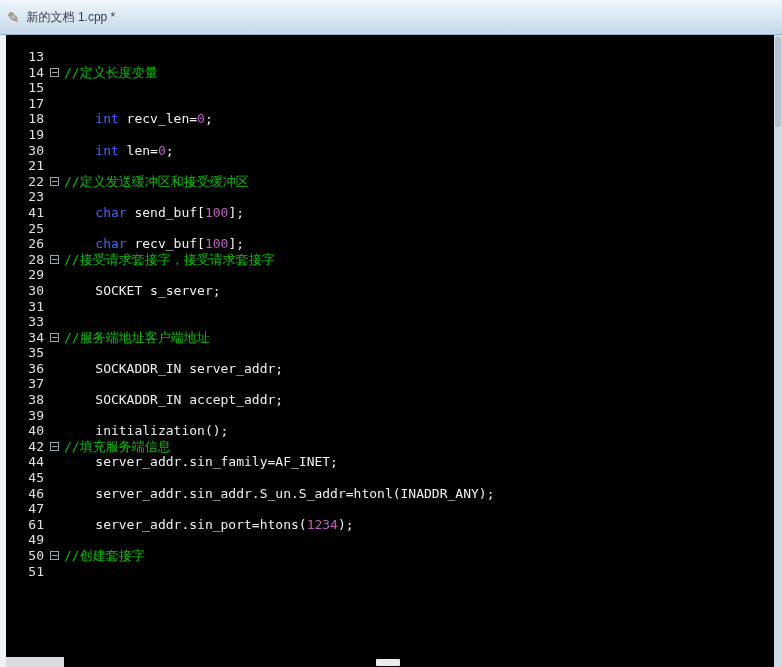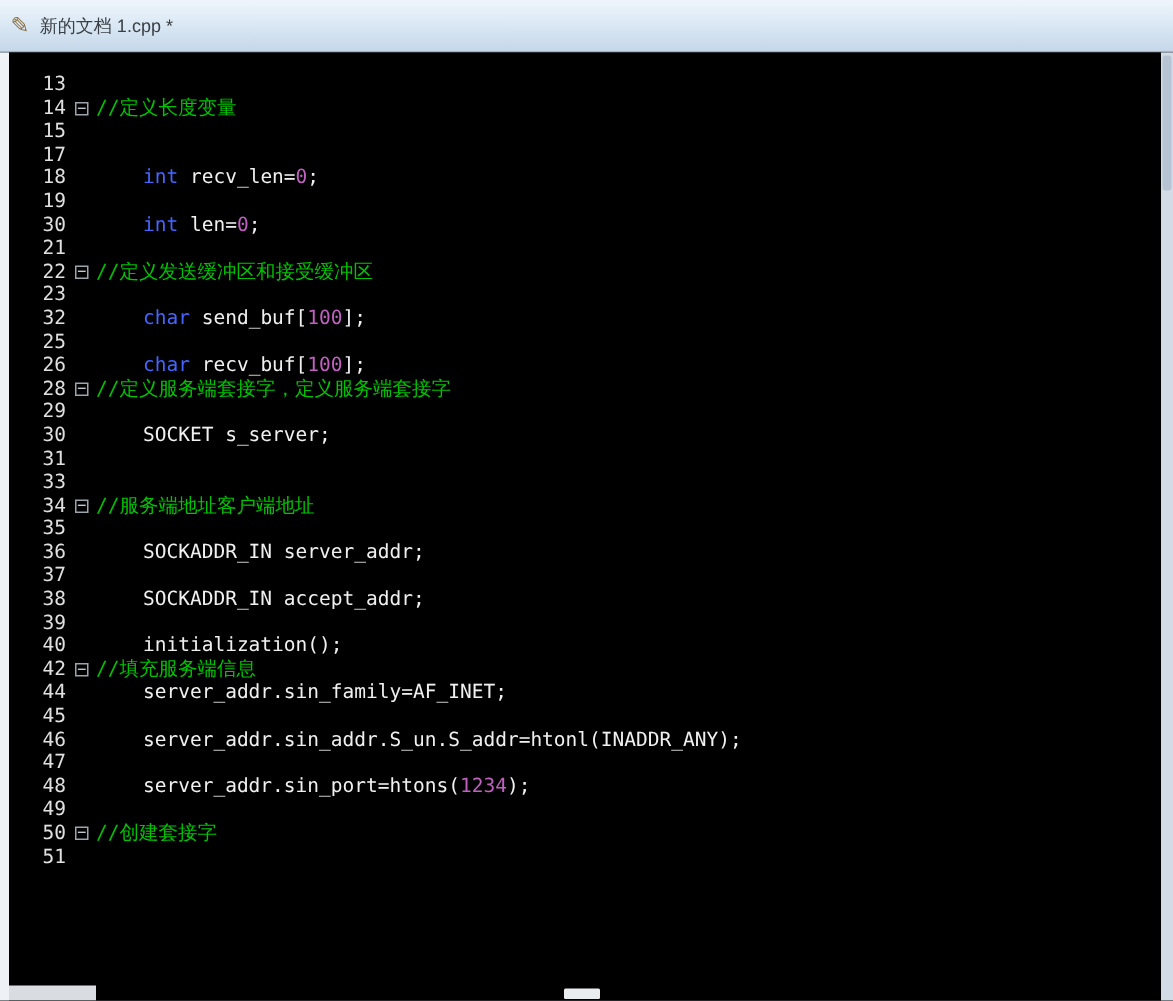--- a/index.html
+++ b/index.html
@@ -116,40 +116,40 @@
               <span class="foldbox">−</span>
             </span>
             <span class="code"><span class="tok-comment">//定义发送缓冲区和接受缓冲区</span></span>
           </div>
           <div class="line">
             <span class="ln">23</span>
             <span class="fold"></span>
             <span class="code"></span>
           </div>
           <div class="line">
-            <span class="ln">32</span>
+            <span class="ln">41</span>
             <span class="fold"></span>
             <span class="code"><span class="tok-plain">    </span><span class="tok-keyword">char</span><span class="tok-plain"> send_buf[</span><span class="tok-number">100</span><span class="tok-plain">];</span></span>
           </div>
           <div class="line">
             <span class="ln">25</span>
             <span class="fold"></span>
             <span class="code"></span>
           </div>
           <div class="line">
             <span class="ln">26</span>
             <span class="fold"></span>
             <span class="code"><span class="tok-plain">    </span><span class="tok-keyword">char</span><span class="tok-plain"> recv_buf[</span><span class="tok-number">100</span><span class="tok-plain">];</span></span>
           </div>
           <div class="line">
             <span class="ln">28</span>
             <span class="fold">
               <span class="foldbox">−</span>
             </span>
-            <span class="code"><span class="tok-comment">//定义服务端套接字，定义服务端套接字</span></span>
+            <span class="code"><span class="tok-comment">//接受请求套接字，接受请求套接字</span></span>
           </div>
           <div class="line">
             <span class="ln">29</span>
             <span class="fold"></span>
             <span class="code"></span>
           </div>
           <div class="line">
             <span class="ln">30</span>
             <span class="fold"></span>
             <span class="code"><span class="tok-plain">    SOCKET s_server;</span></span>
@@ -222,21 +222,21 @@
             <span class="ln">46</span>
             <span class="fold"></span>
             <span class="code"><span class="tok-plain">    server_addr.sin_addr.S_un.S_addr=htonl(INADDR_ANY);</span></span>
           </div>
           <div class="line">
             <span class="ln">47</span>
             <span class="fold"></span>
             <span class="code"></span>
           </div>
           <div class="line">
-            <span class="ln">48</span>
+            <span class="ln">61</span>
             <span class="fold"></span>
             <span class="code"><span class="tok-plain">    server_addr.sin_port=htons(</span><span class="tok-number">1234</span><span class="tok-plain">);</span></span>
           </div>
           <div class="line">
             <span class="ln">49</span>
             <span class="fold"></span>
             <span class="code"></span>
           </div>
           <div class="line">
             <span class="ln">50</span>

